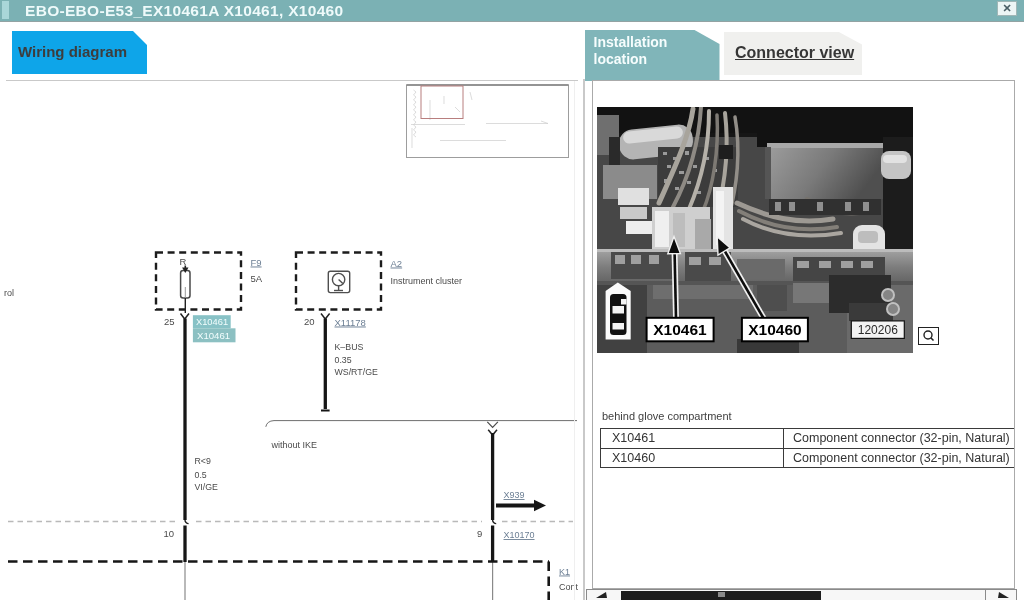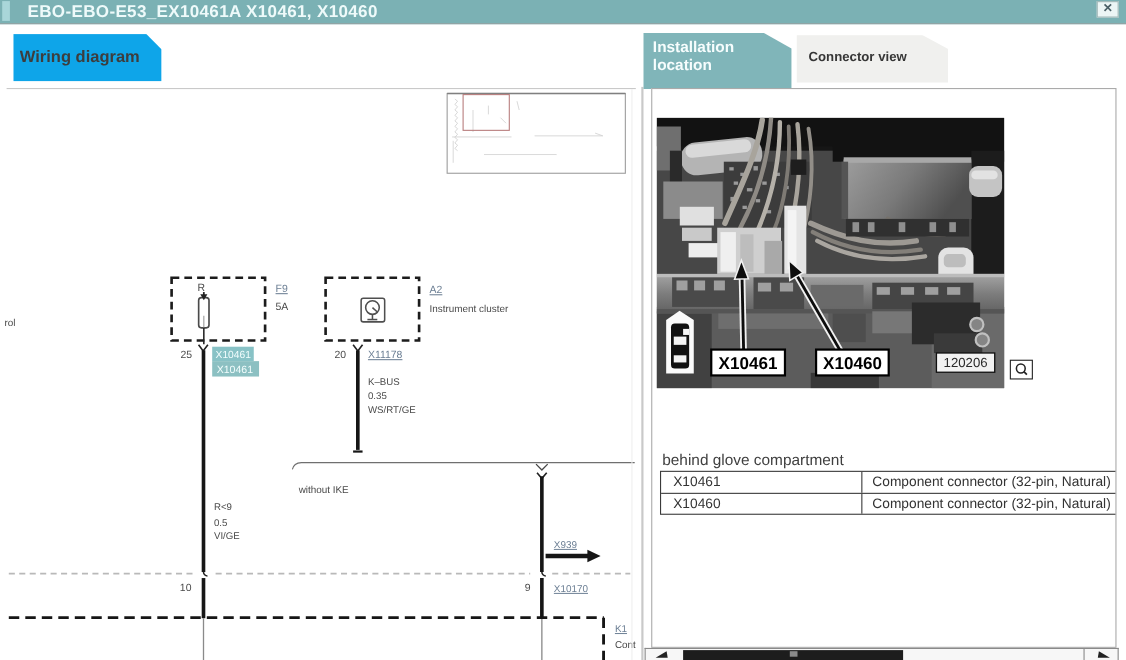--- a/index.html
+++ b/index.html
@@ -169,21 +169,21 @@
 
 <div class="abs" style="left:12px;top:31px;width:135px;height:43px;background:#0ea5e9;clip-path:polygon(0 0, 121px 0, 135px 14px, 135px 43px, 0 43px);">
   <div style="margin:12px 0 0 6px;font-size:15px;font-weight:bold;color:#3d3d3d;">Wiring diagram</div>
 </div>
 
 <div class="abs" style="left:584.5px;top:30px;width:135px;height:51px;background:#80b5b9;clip-path:polygon(0 0, 110px 0, 135px 14px, 135px 51px, 0 51px);">
   <div style="margin:4px 0 0 9px;font-size:14px;font-weight:bold;color:#f6fdfd;line-height:17px;">Installation<br>location</div>
 </div>
 
 <div class="abs" style="left:724px;top:31.5px;width:138px;height:43.5px;background:#f0f0ee;clip-path:polygon(0 0, 114px 0, 138px 13px, 138px 44px, 0 44px);">
-  <div style="margin:12px 0 0 11px;font-size:12px;font-weight:bold;color:#363636;">Connector view</div>
+  <div style="margin:12px 0 0 11px;font-size:16px;font-weight:bold;color:#363636;text-decoration:underline;">Connector view</div>
 </div>
 
 <div class="abs" style="left:592px;top:80px;width:421px;height:507px;border:1px solid #aaaaaa;background:#ffffff;overflow:hidden;">
 
   <svg class="abs" style="left:4px;top:26px;" width="316" height="246" viewBox="0 0 316 246">
 
     <rect x="0" y="0" width="316" height="246" fill="#161616"></rect>
 
     <rect x="0" y="30" width="316" height="112" fill="#474747"></rect>
     <rect x="160" y="0" width="156" height="40" fill="#121212"></rect>
@@ -364,21 +364,21 @@
     </g>
   </svg>
 
   <div class="abs" style="left:325px;top:246px;width:19px;height:16px;border:1px solid #222;background:#fff;">
     <svg width="19" height="16" viewBox="0 0 19 16">
         <circle cx="9" cy="7" r="4" fill="none" stroke="#222" stroke-width="1.4"></circle>
         <line x1="11.8" y1="9.8" x2="14.5" y2="12.5" stroke="#222" stroke-width="1.6"></line>
       </svg>
   </div>
 
-  <div class="abs" style="left:9px;top:329px;font-size:14px;color:#3f3f3f;">behind glove compartment</div>
+  <div class="abs" style="left:9px;top:329px;font-size:11px;color:#3f3f3f;">behind glove compartment</div>
 
   <div class="abs" style="left:7px;top:347px;width:440px;border:1.5px solid #3a3a3a;">
 
     <div style="display:flex;height:18.5px;border-bottom:1px solid #3a3a3a;">
       <div style="width:183px;border-right:1.5px solid #3a3a3a;font-size:12.5px;color:#333;padding:2px 0 0 11px;box-sizing:border-box;">X10461</div>
       <div style="flex:1;font-size:12.5px;color:#333;padding:2px 0 0 9px;white-space:nowrap;">Component connector (32-pin, Natural)</div>
     </div>
 
     <div style="display:flex;height:18.5px;">
       <div style="width:183px;border-right:1.5px solid #3a3a3a;font-size:12.5px;color:#333;padding:2px 0 0 11px;box-sizing:border-box;">X10460</div>

